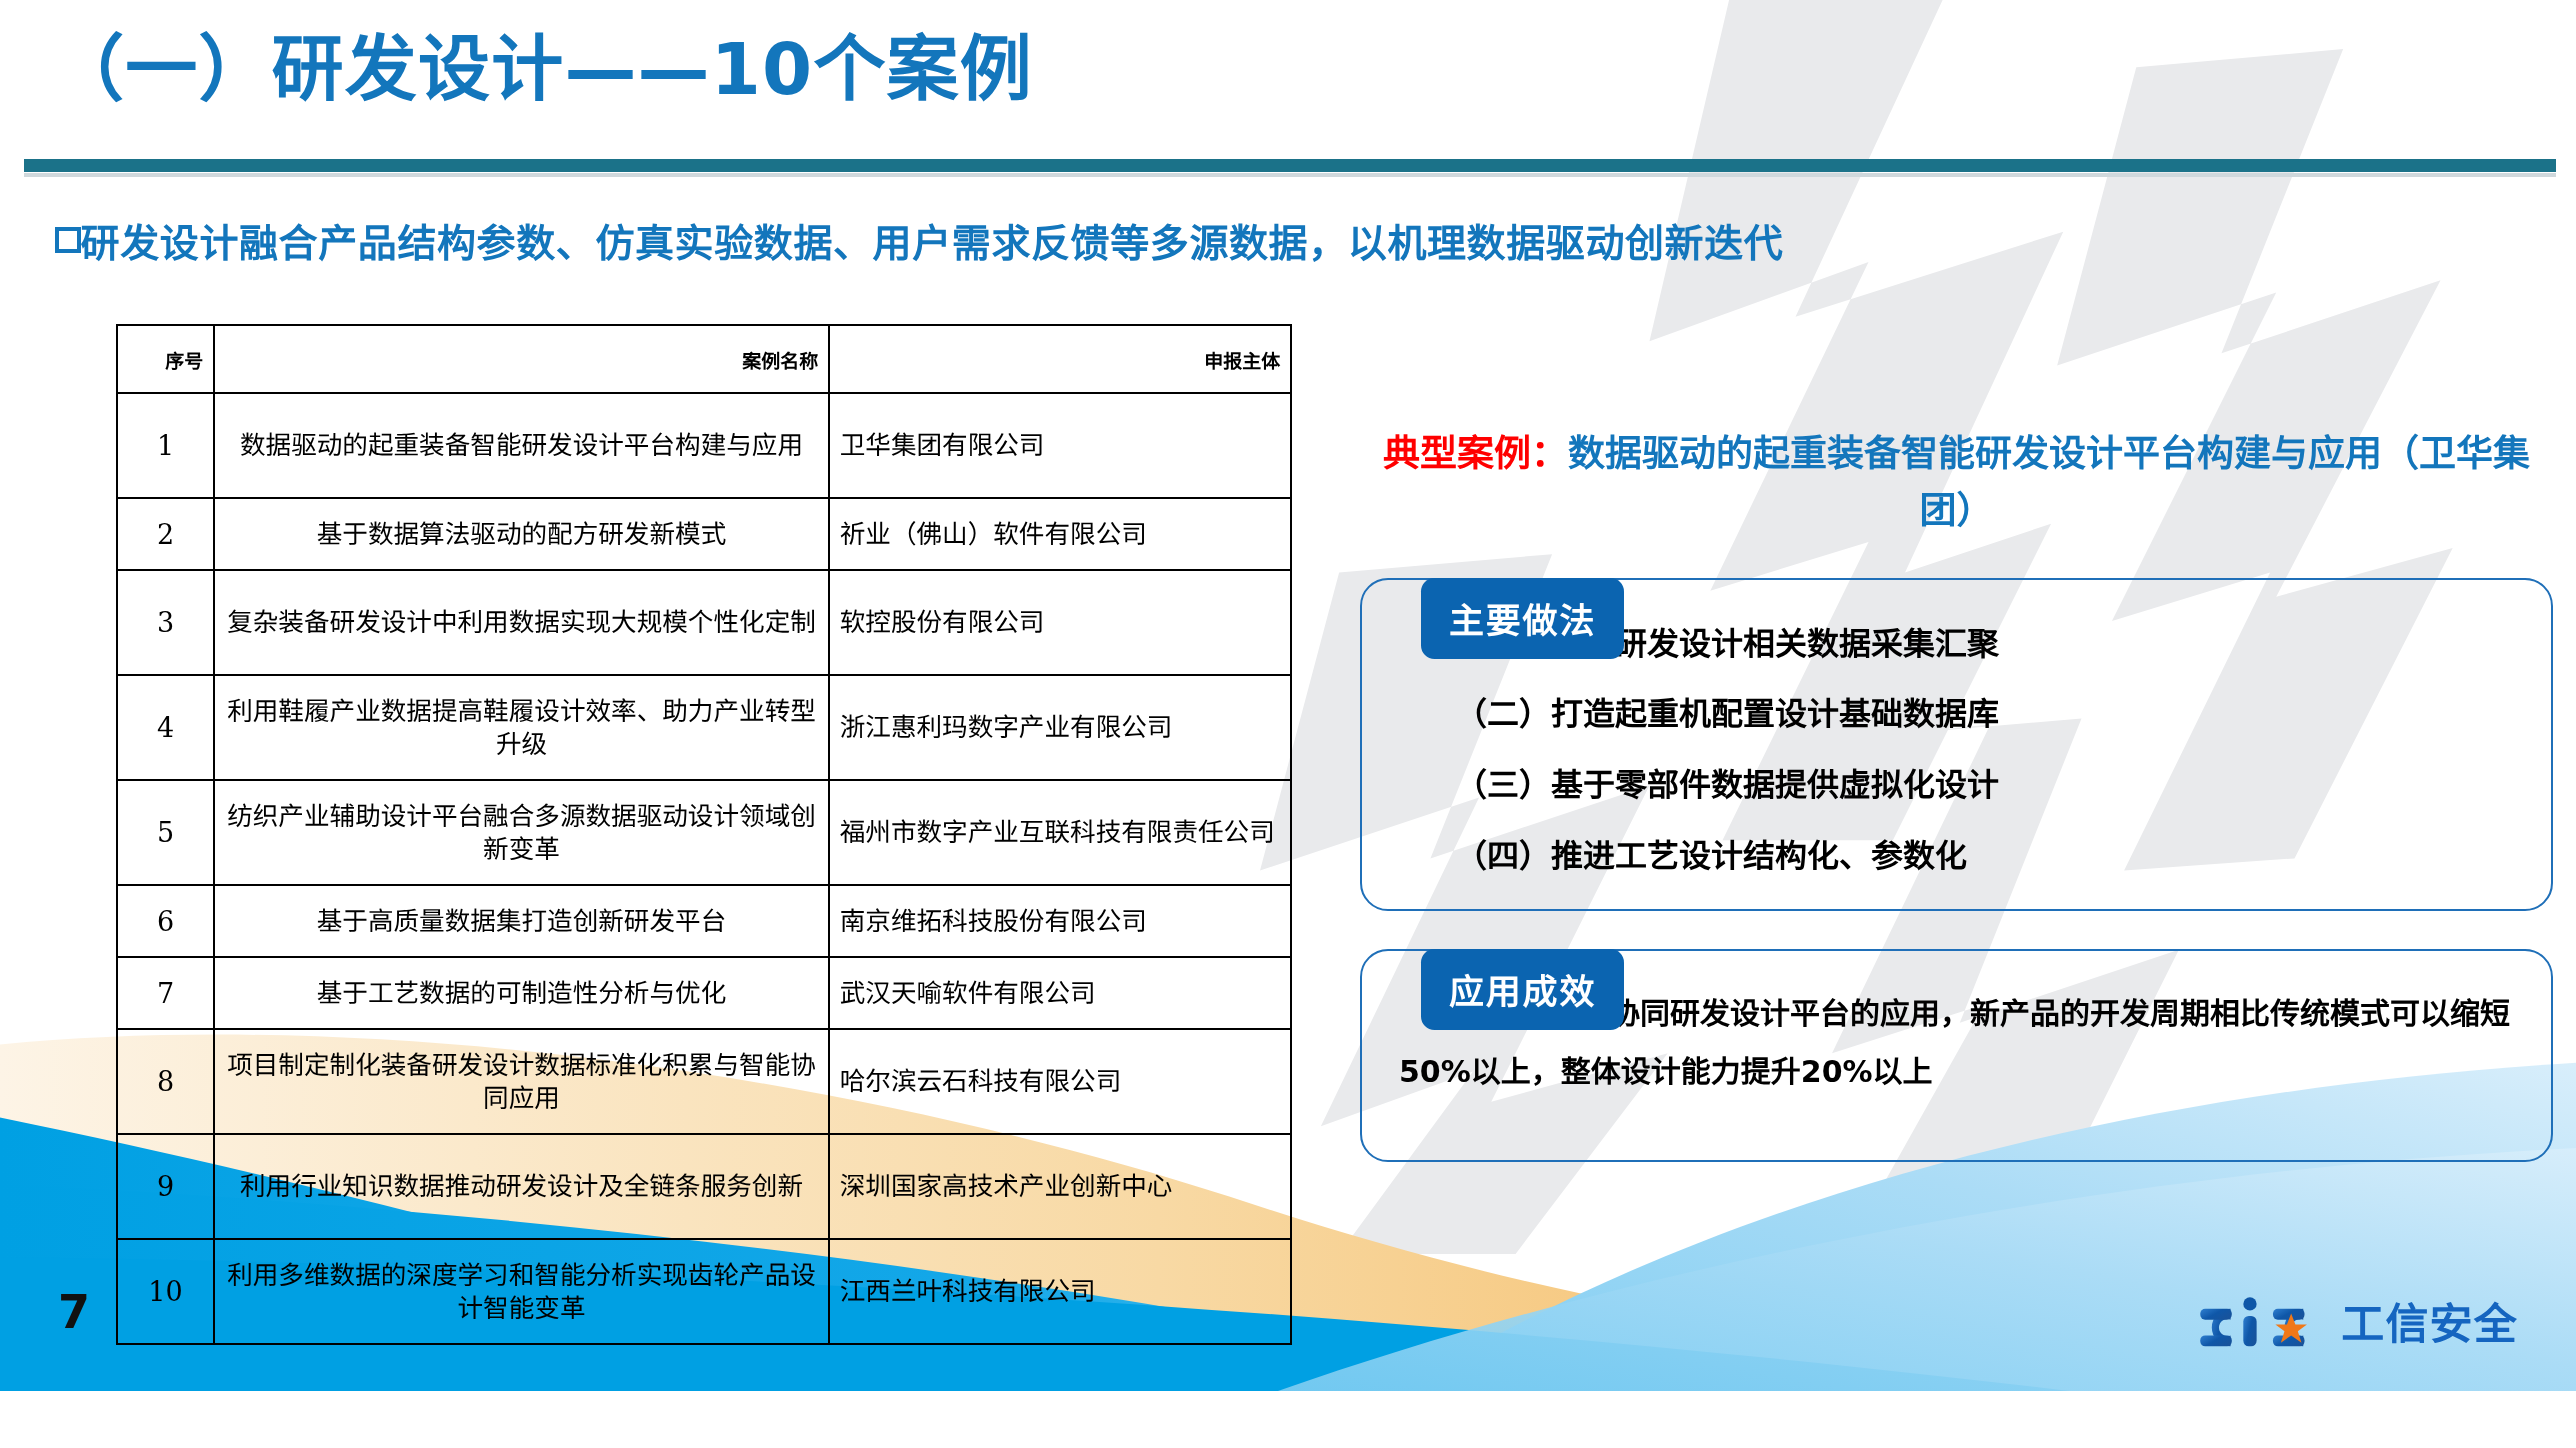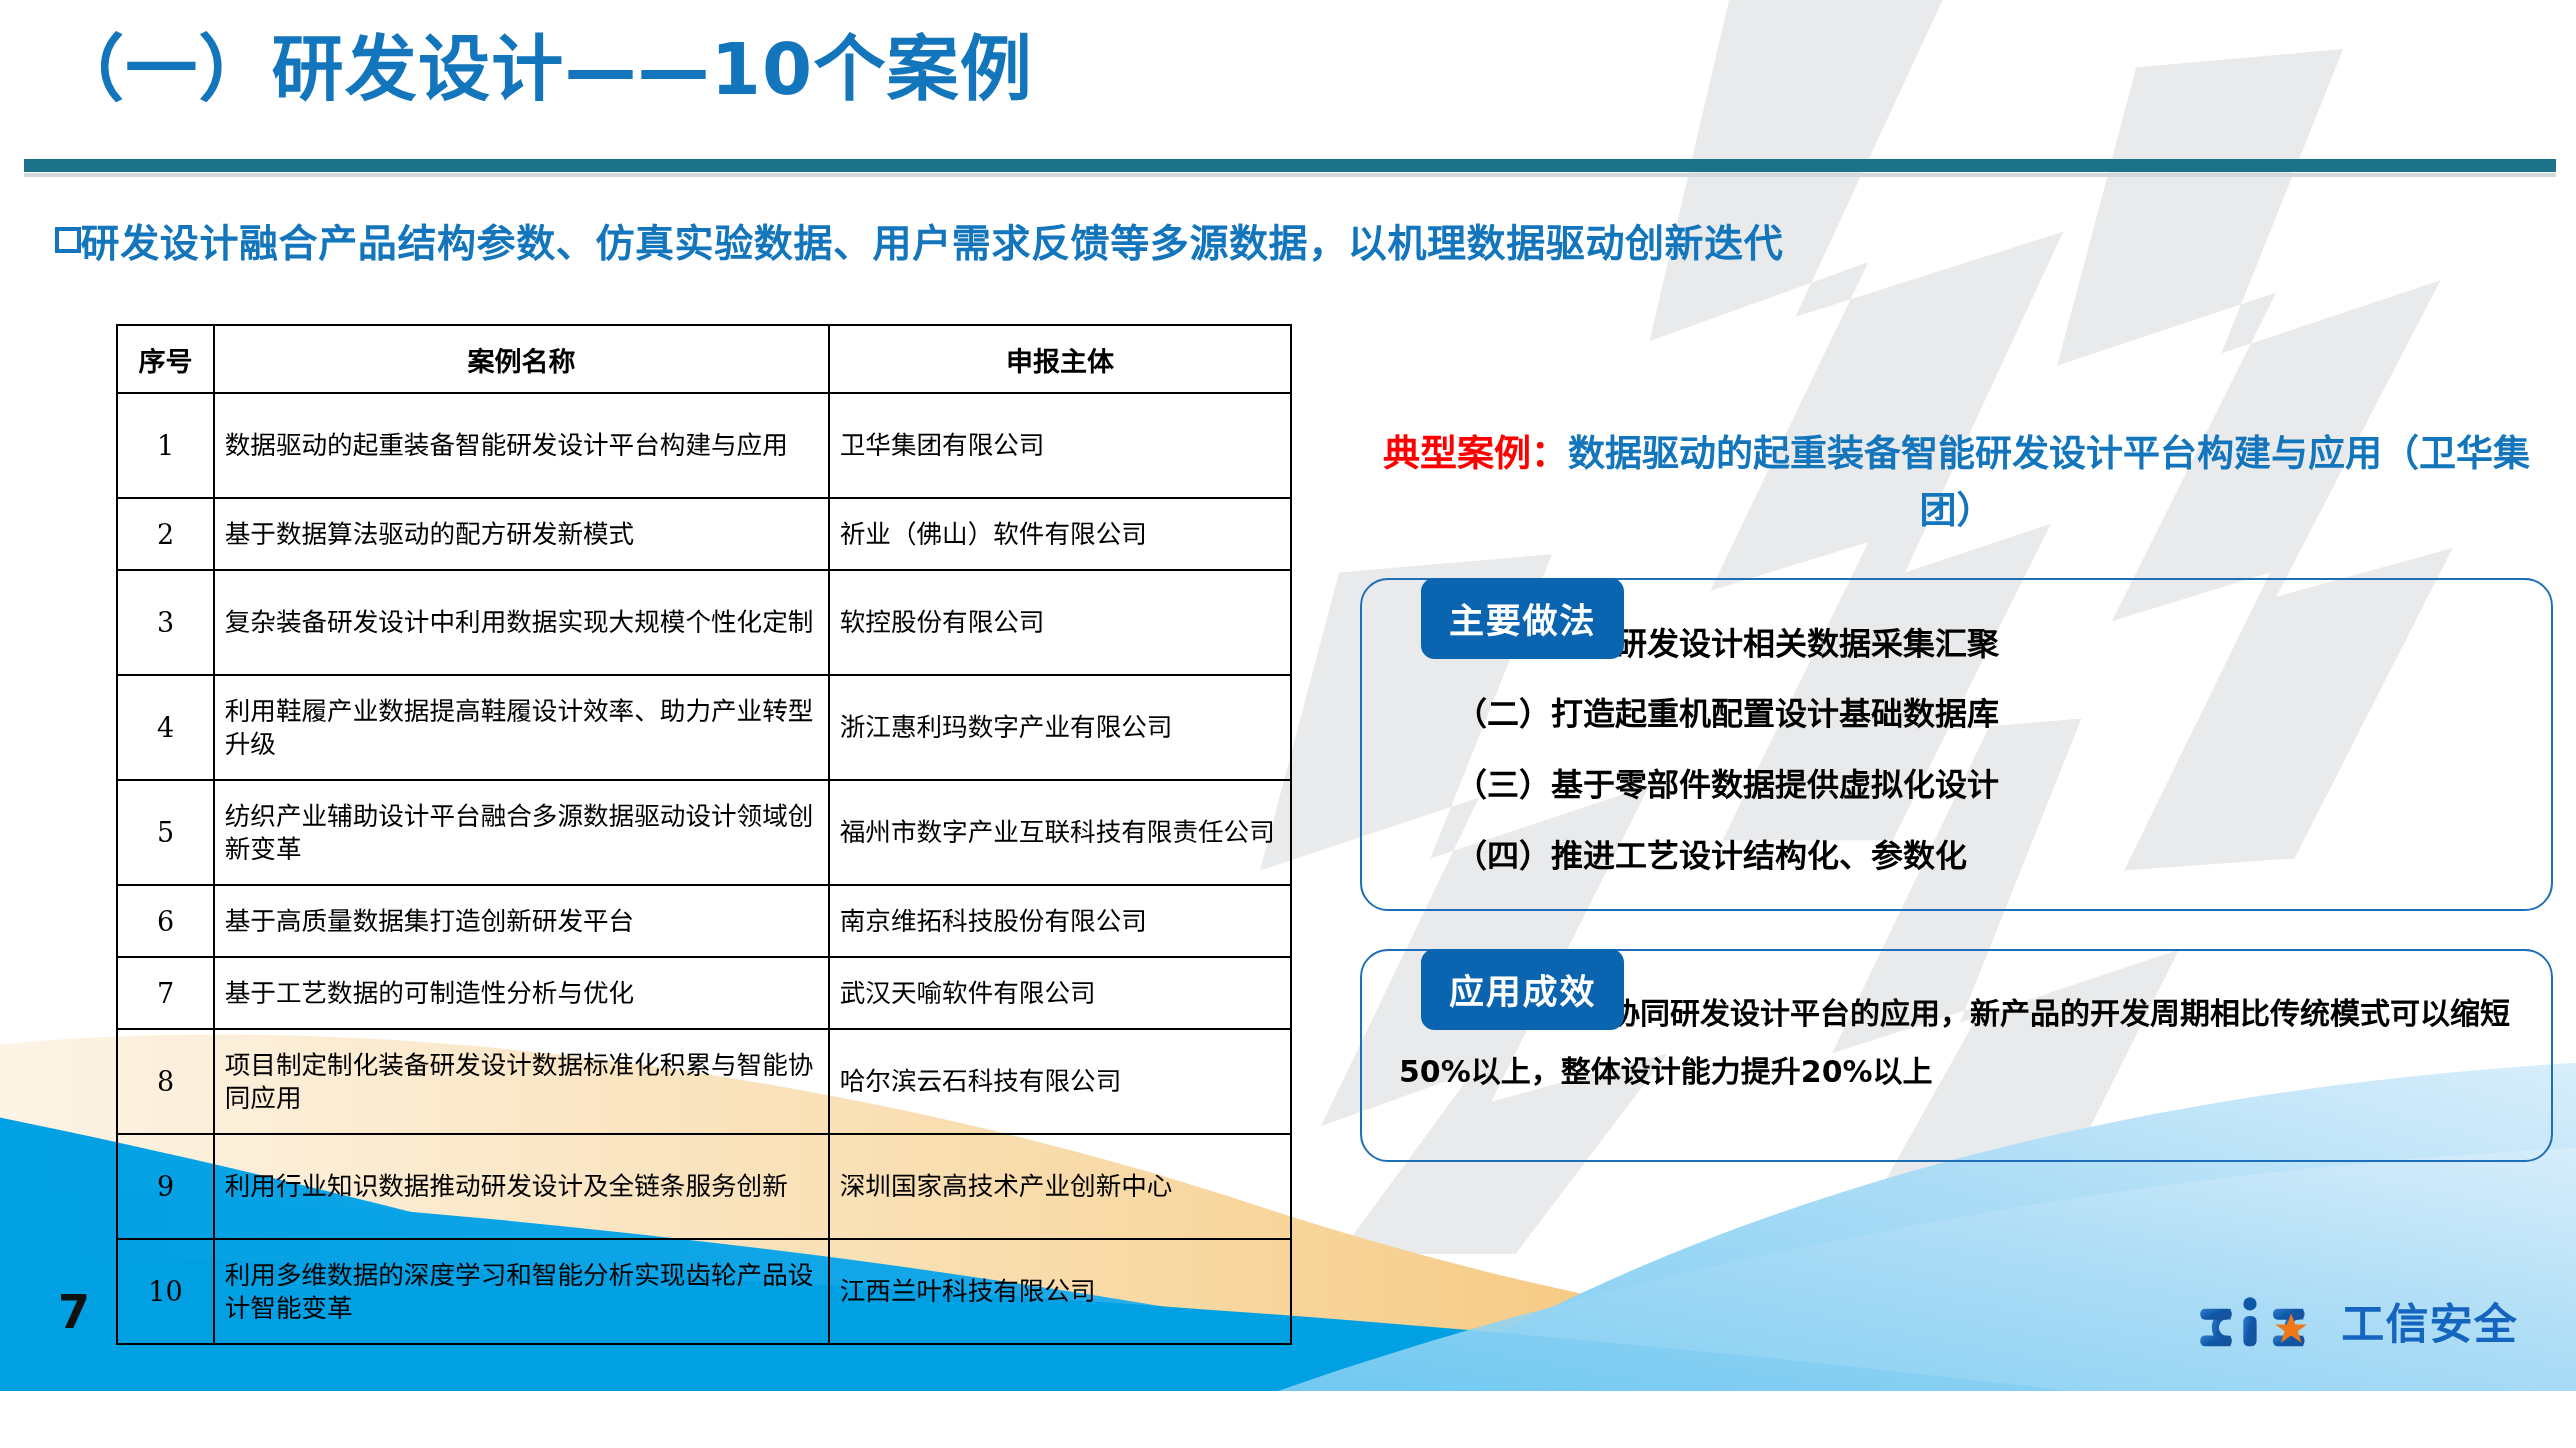--- a/index.html
+++ b/index.html
@@ -80,34 +80,34 @@
   .case-table td,.case-table th{
     border:2.4px solid #000000;
     padding:6px 9.7px;
     font-size:25.6px;
     color:#000;
     vertical-align:middle;
     background:transparent;
   }
   .case-table th{
     font-weight:bold;
-    text-align:center;
+    text-align:right;
     height:54px;
-    font-size:27px;
+    font-size:19px;
     border-radius:29px;
   }
   .col-no{width:97px;}
   .col-name{width:615px;}
   .col-entity{width:462px;}
   td.cell-no{
     text-align:center;
     font-family:"DejaVu Serif","Liberation Serif",serif;
     font-size:27px;
   }
-  td.cell-name{text-align:left;line-height:1.26;}
+  td.cell-name{text-align:center;line-height:1.26;}
   td.cell-entity{text-align:left;line-height:1.26;}
   .r-tall td{height:91px;}
   .r-short td{height:58px;}
 
   
   .right-panel{
     position:absolute;left:1360px;top:377px;width:1193px;
   }
   .case-headline{
     text-align:center;

